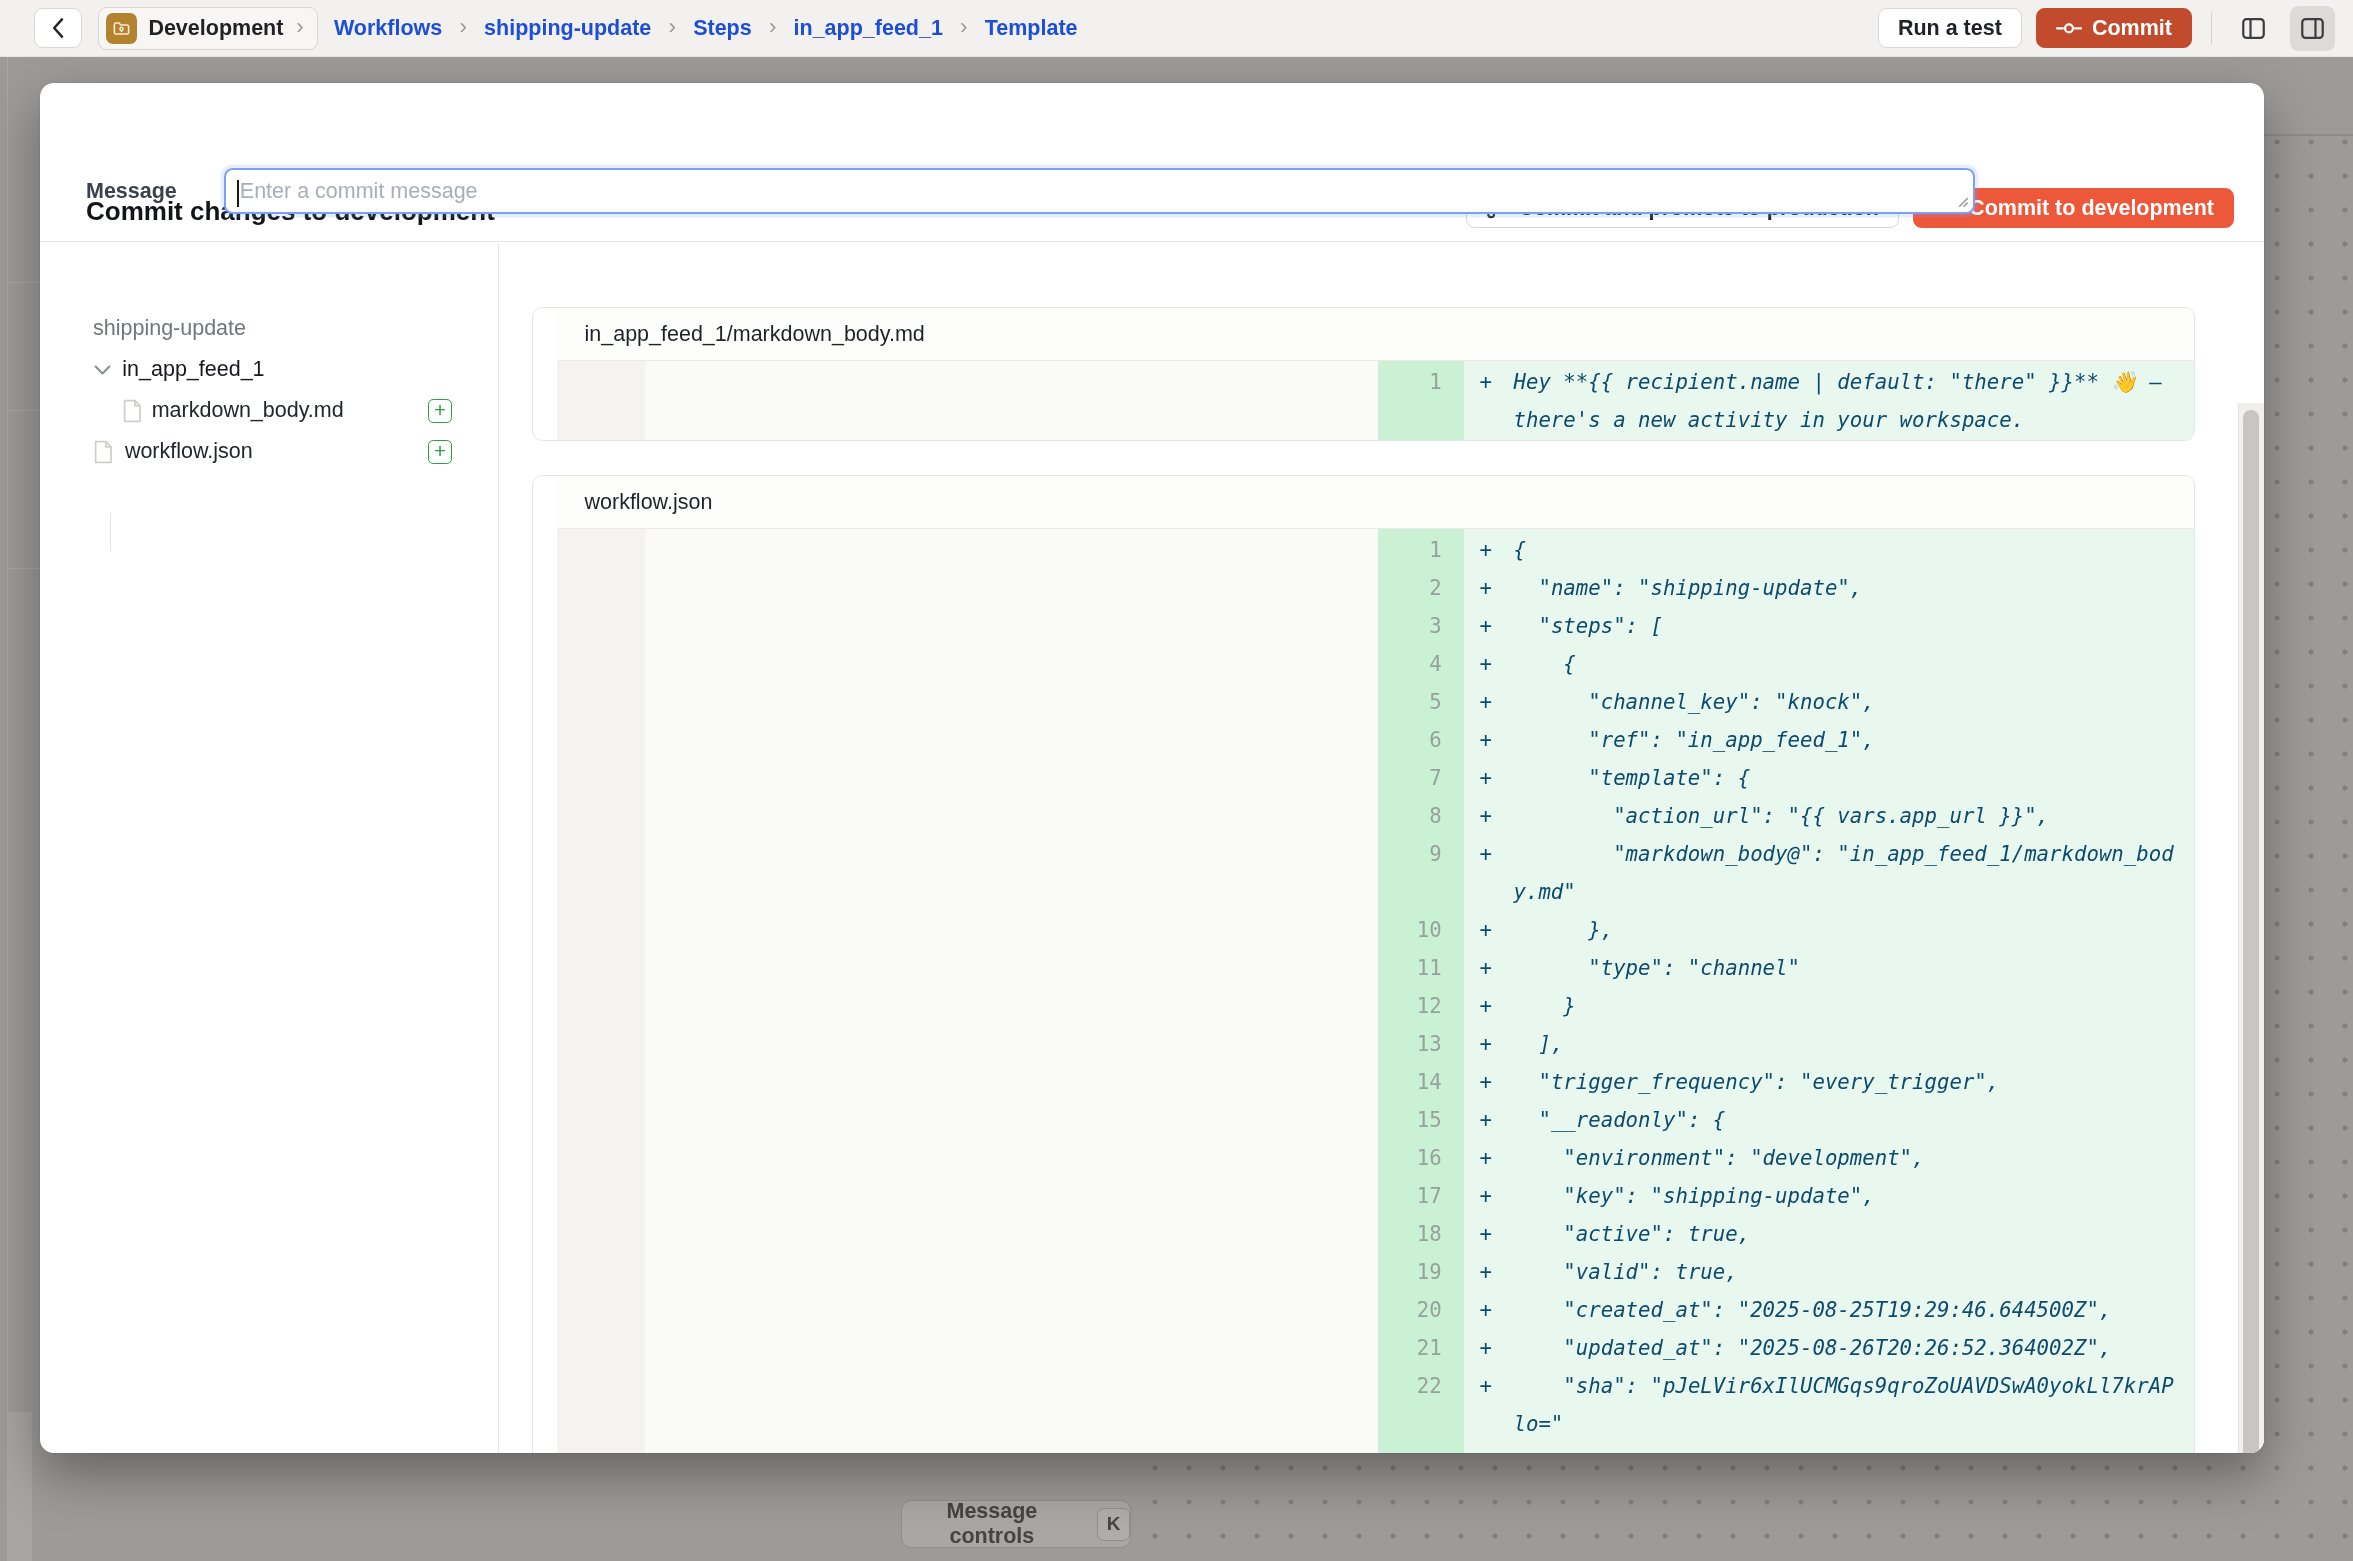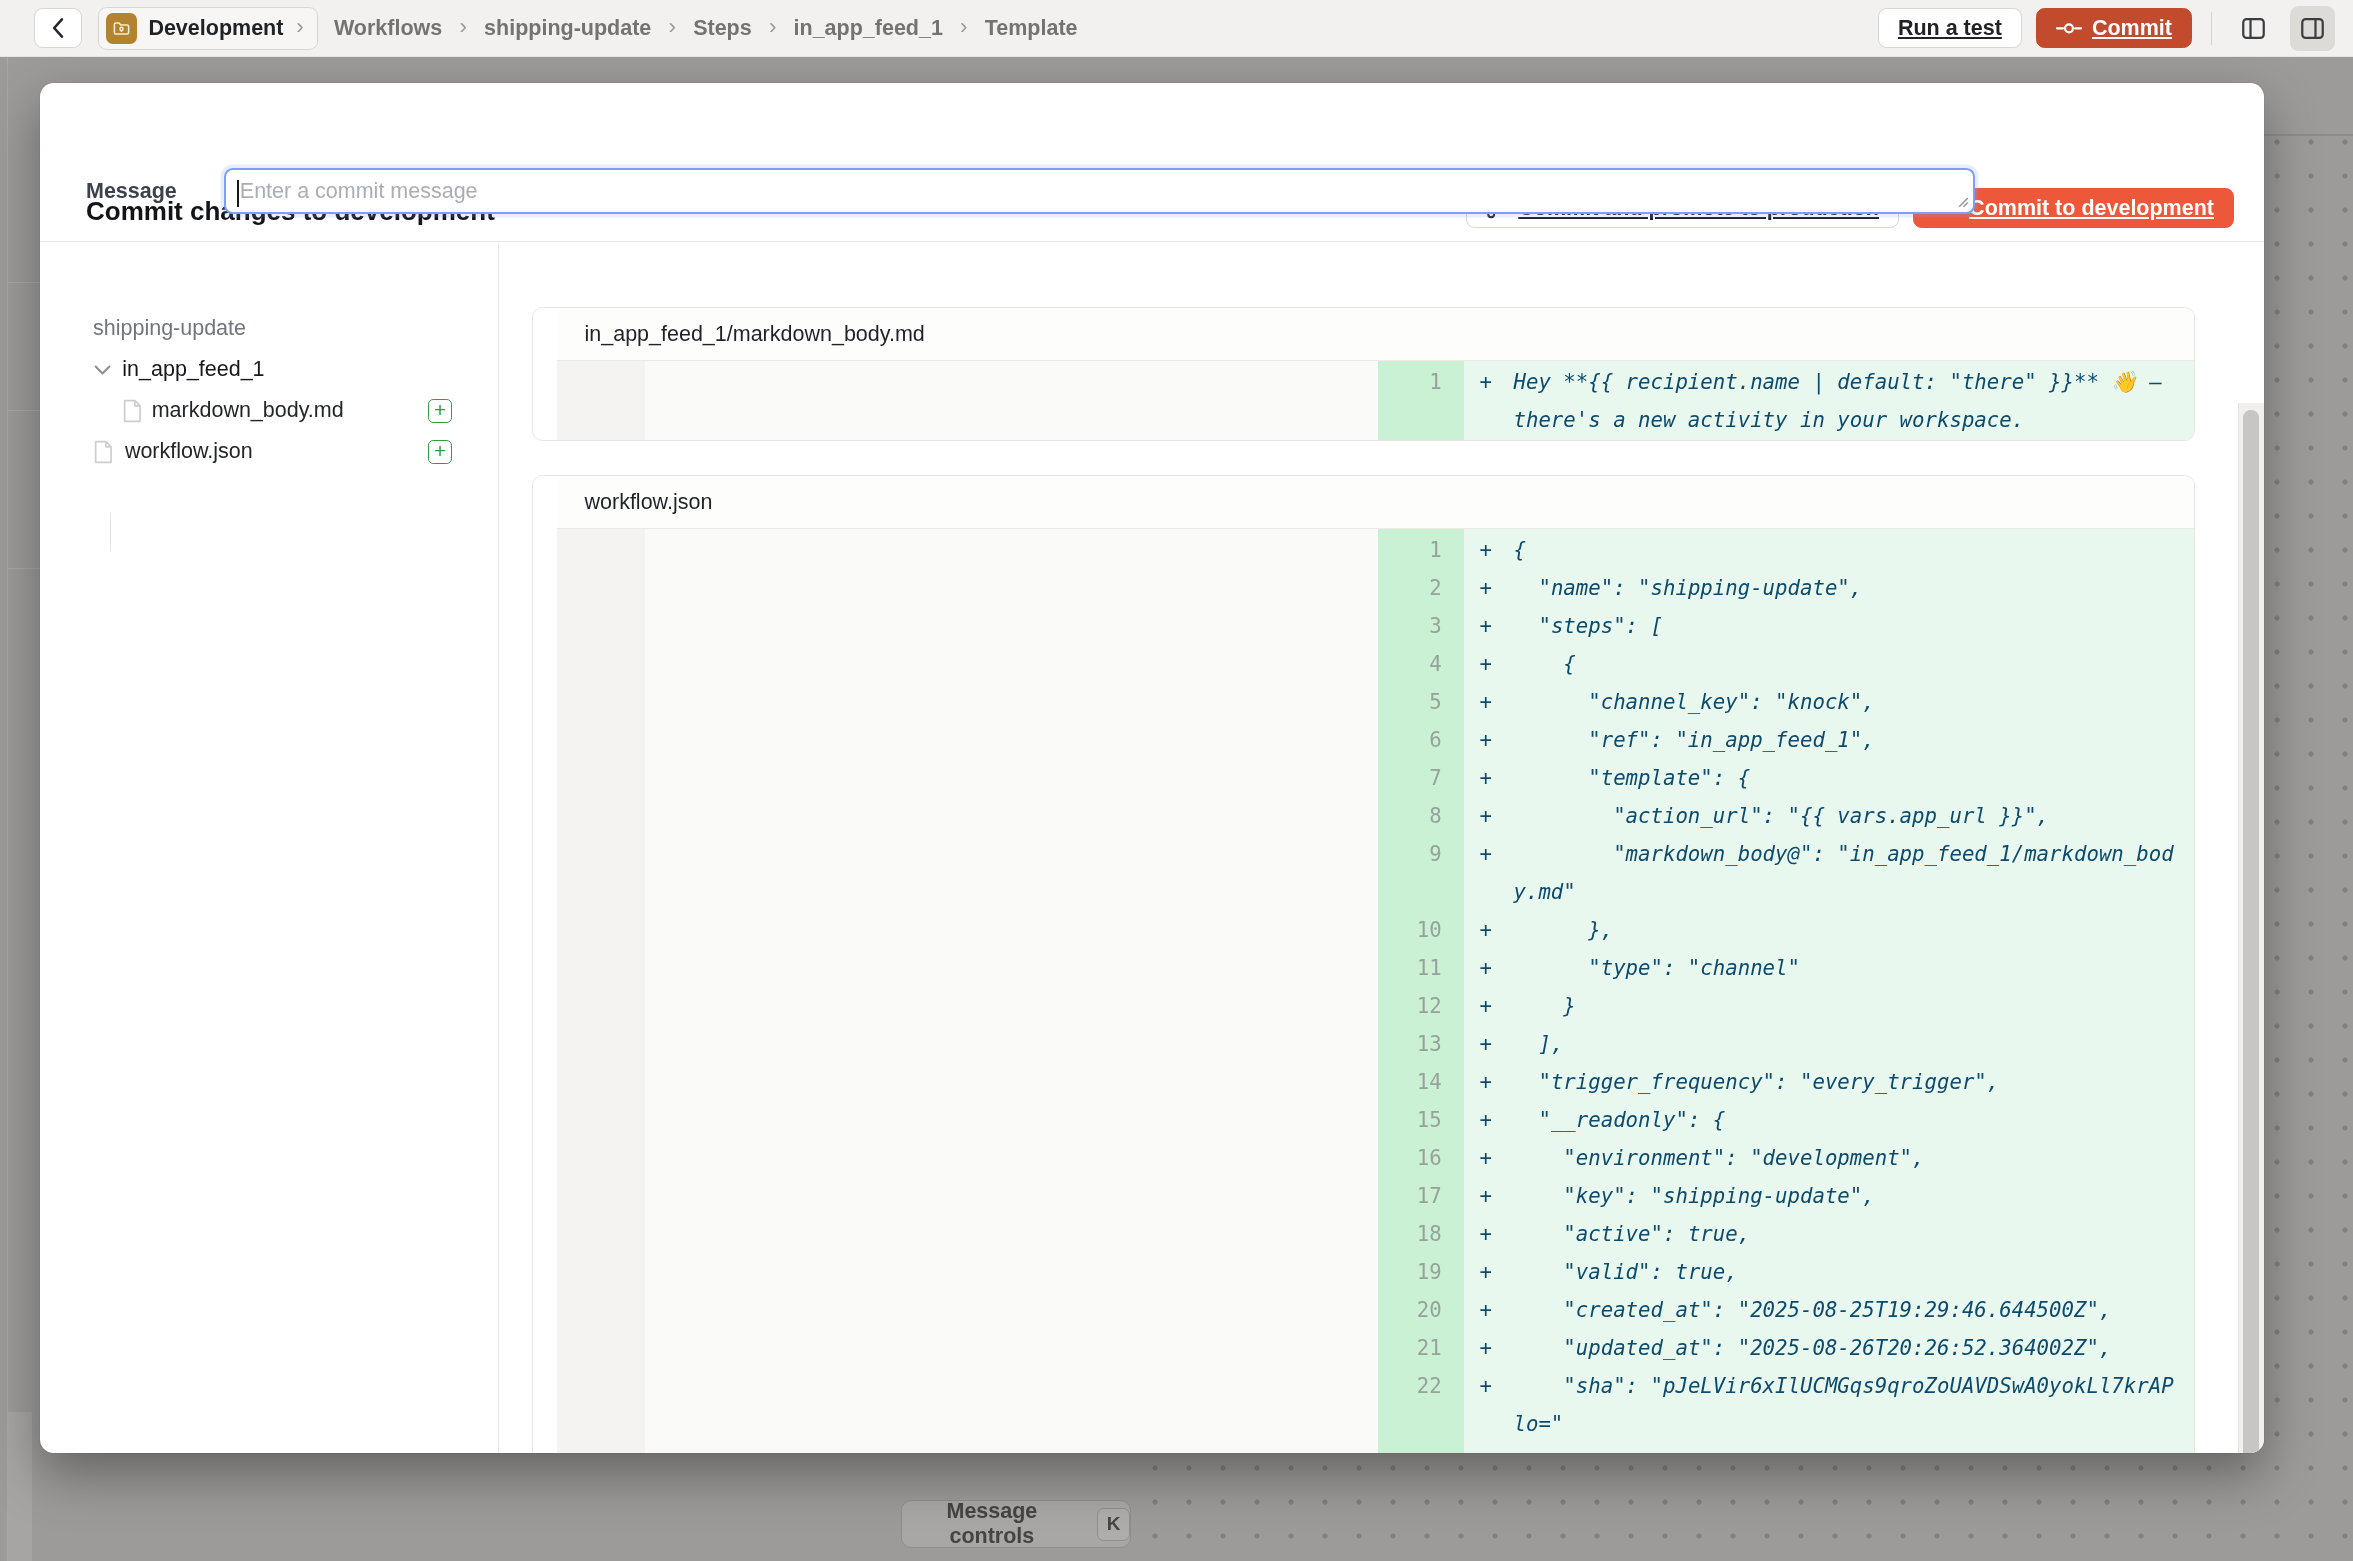--- a/index.html
+++ b/index.html
@@ -14,28 +14,28 @@
   }
   *{margin:0;padding:0;box-sizing:border-box;}
   html,body{width:2354px;height:1562px;overflow:hidden;}
   body{font-family:"Liberation Sans",sans-serif;background:#f2f1ef;position:relative;color:#1d1f23;}
 
   
   .topbar{position:absolute;left:0;top:0;width:2354px;height:57px;background:#f2f1ef;
     display:flex;align-items:center;padding:0 19px 0 34px;z-index:30;border-bottom:0.9px solid rgba(0,0,0,.05);}
   .tb-left{display:flex;align-items:center;gap:15.5px;flex:1;min-width:0;}
   .btn{display:inline-flex;align-items:center;justify-content:center;gap:10.3px;border:1.3px solid #d9d6d2;
-    background:#fff;border-radius:8.6px;height:40px;padding:0 19px;font-size:21.5px;font-weight:600;color:#202226;cursor:pointer;text-decoration:underline;}
+    background:#fff;border-radius:8.6px;height:40px;padding:0 19px;font-size:21.5px;font-weight:600;color:#202226;cursor:pointer;}
   .back-btn{width:48px;padding:0;}
   .env-chip{display:inline-flex;align-items:center;gap:11.2px;border:1.3px solid #d9d6d2;background:#f7f6f4;
     border-radius:8.6px;height:43px;padding:0 12px 0 7.7px;}
   .env-icon{width:31px;height:31px;border-radius:6.9px;background:var(--env-icon-amber);display:flex;align-items:center;justify-content:center;}
   .env-label{font-size:21.5px;font-weight:600;color:#202226;}
   .crumb-sep{color:#9b9a97;font-size:22.4px;font-weight:400;padding:0 1.7px;transform:translateY(-0.9px);}
-  .crumb{font-size:21.5px;font-weight:600;color:#737373;white-space:nowrap;cursor:pointer;}
+  .crumb{font-size:21.5px;font-weight:600;color:#1d4ed8;white-space:nowrap;cursor:pointer;}
   .tb-right{display:flex;align-items:center;gap:13.8px;}
   .commit-top{background:var(--commit-button-red);border-color:var(--commit-button-red);color:#fff;}
   .tb-divider{width:1.3px;height:33px;background:#d6d3cf;margin:0 5.2px;}
   .iconbtn{width:45px;height:45px;border-radius:8.6px;display:flex;align-items:center;justify-content:center;cursor:pointer;background:transparent;border:none;}
   .iconbtn.active{background:#dddbd7;}
 
   
   .backdrop{position:absolute;left:0;top:57px;right:0;bottom:0;background:var(--backdrop);z-index:1;}
   .bd-toolbar-line{position:absolute;left:603px;right:0;top:77px;height:1.7px;background:#8d8c8a;}
   .bd-dots{position:absolute;left:1145px;right:0;top:78px;bottom:0;

